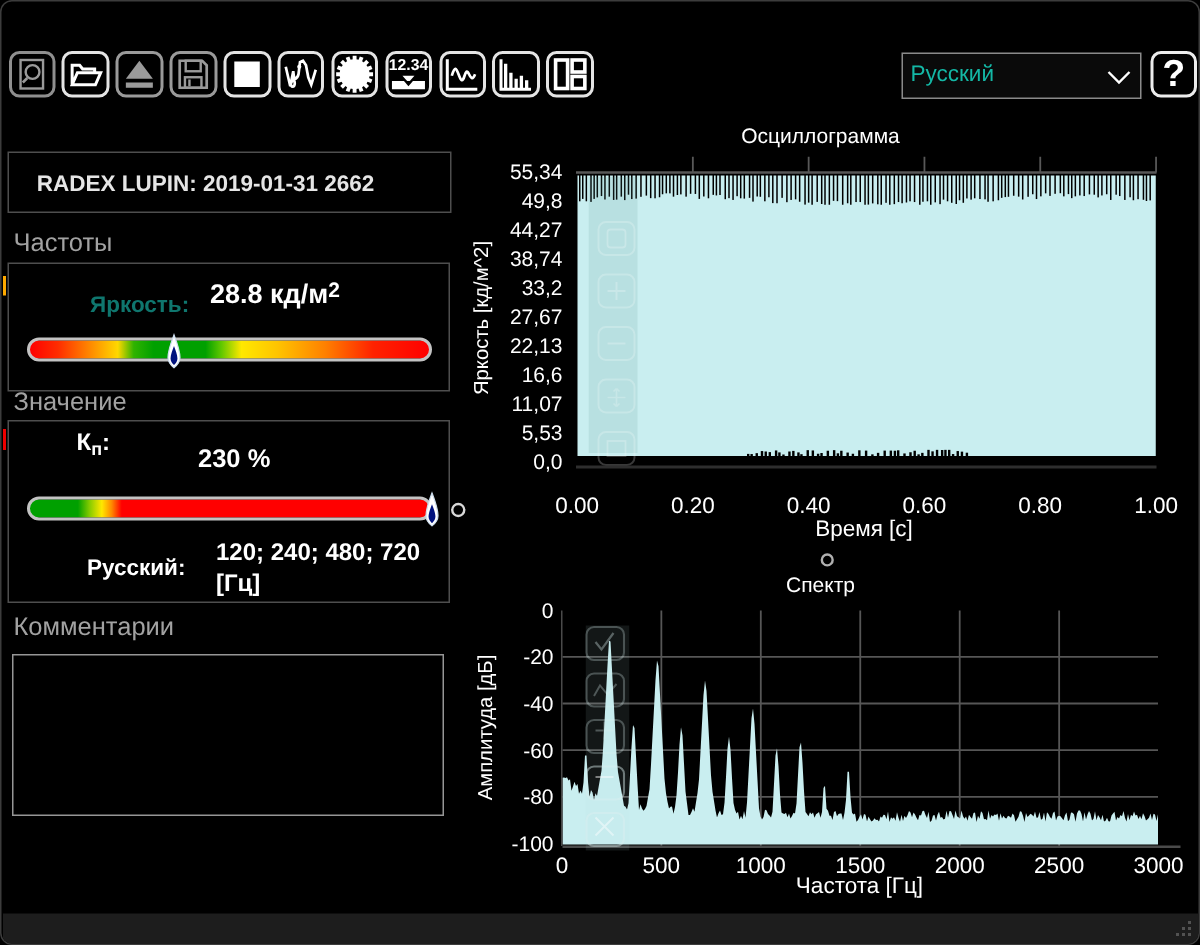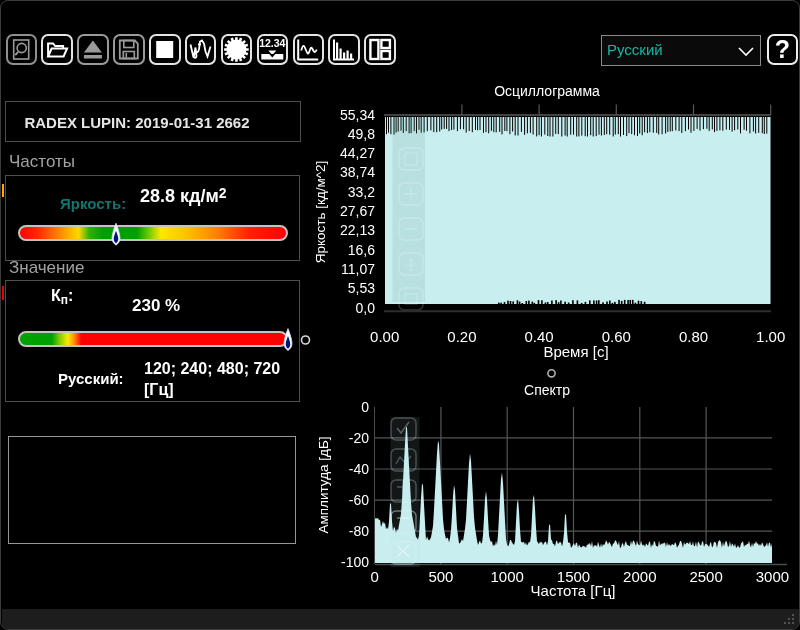--- a/index.html
+++ b/index.html
@@ -123,20 +123,21 @@
   <div class="abs" style="left:59px;top:194px;font-size:15px;font-weight:bold;color:#0f766e;">Яркость:</div>
   <div class="abs" style="left:139px;top:184px;font-size:18px;font-weight:bold;color:#fff;">28.8 кд/м<span style="font-size:14px;vertical-align:4px;">2</span></div>
   <div class="gbar" id="gbar1"></div>
   <div class="seclab" style="left:8px;top:257px;">Значение</div>
   <div class="box" id="pulsbox"></div>
   <div class="abs" style="left:8px;top:286px;font-size:16px;font-weight:bold;color:#fff;margin-left:42px;">К<span style="font-size:12px;vertical-align:-3px;">п</span>:</div>
   <div class="abs" style="left:131px;top:295px;font-size:17px;font-weight:bold;color:#fff;">230 %</div>
   <div class="gbar" id="gbar2"></div>
   <div class="abs" style="left:57px;top:369px;font-size:15px;font-weight:bold;color:#fff;">Русский:</div>
   <div class="abs" style="left:131px;top:357px;font-size:16px;font-weight:bold;color:#fff;line-height:21px;margin-left:12px;">120; 240; 480; 720<br>[Гц]</div>
+  <div class="seclab" style="left:8px;top:407px;">Комментарии</div>
   <div class="box" id="combox"></div>
 
   <div class="abs" style="left:1px;top:183px;width:2px;height:13px;background:#fa0;"></div>
   <div class="abs" style="left:1px;top:285px;width:2px;height:14px;background:#e00;"></div>
 
   <svg class="abs" style="left:0;top:0" width="800" height="630" viewBox="0 0 800 630">
     <text x="546" y="94.5" font-size="14" fill="#fff" text-anchor="middle">Осциллограмма</text>
     <text x="374" y="118.5" font-size="14" fill="#fff" text-anchor="end">55,34</text>
     <text x="374" y="137.8" font-size="14" fill="#fff" text-anchor="end">49,8</text>
     <text x="374" y="157.1" font-size="14" fill="#fff" text-anchor="end">44,27</text>

